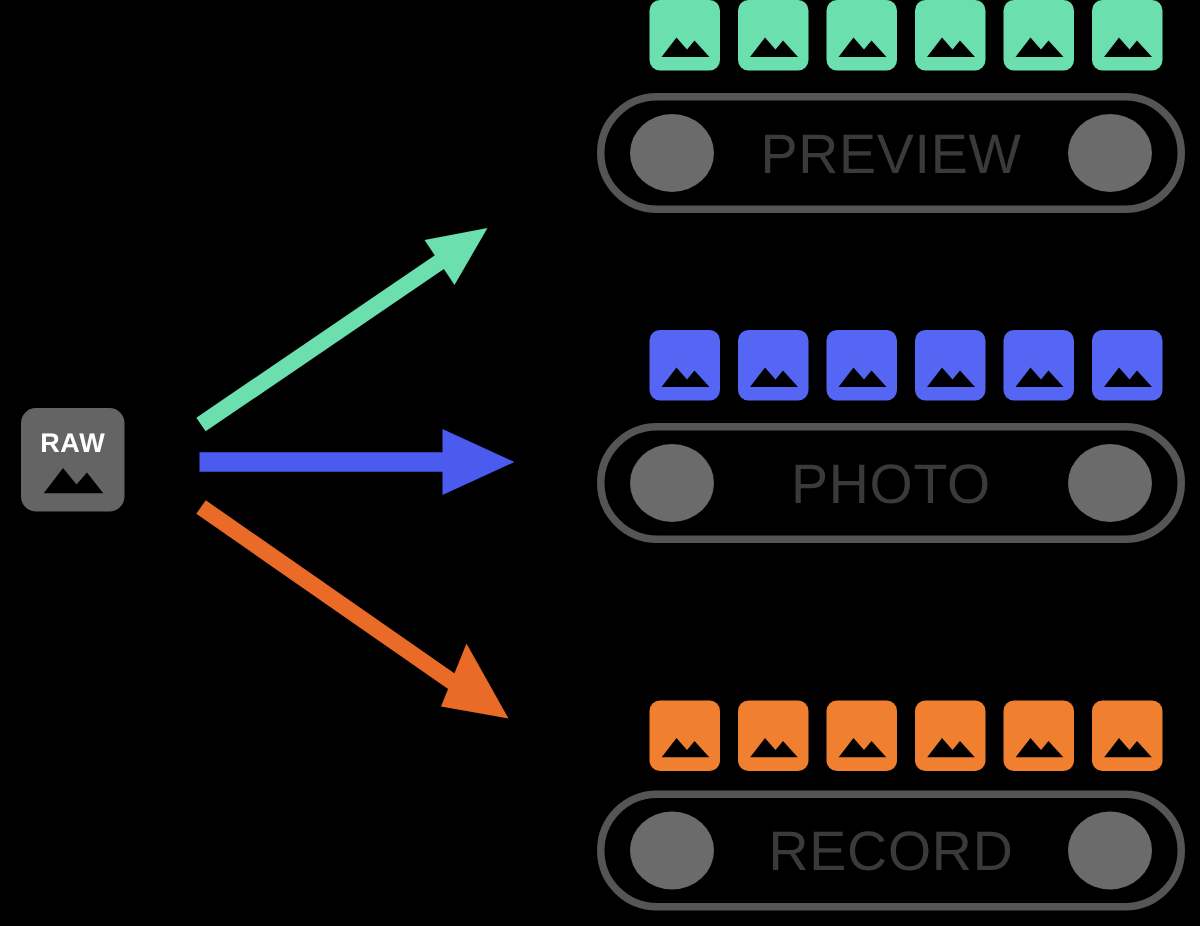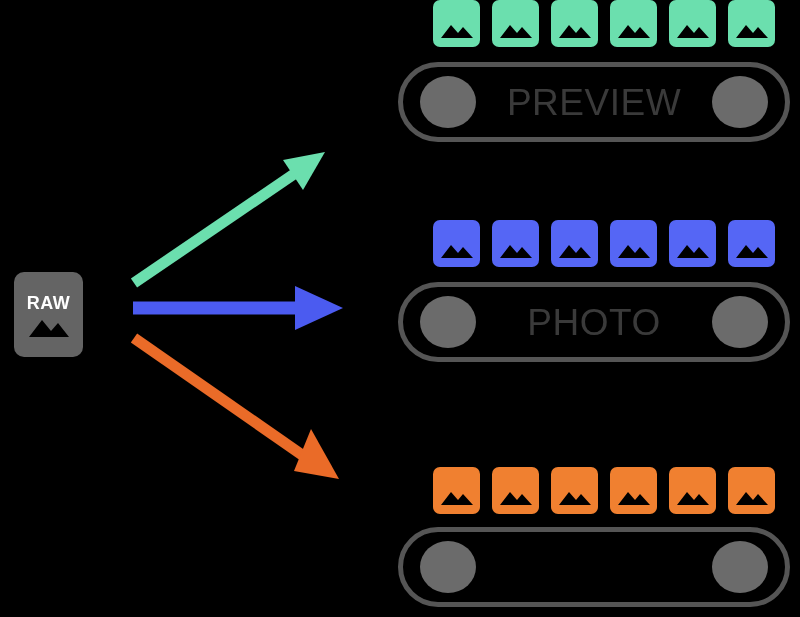--- a/index.html
+++ b/index.html
@@ -15,21 +15,21 @@
     overflow: hidden;
     font-family: "Liberation Sans", sans-serif;
   }
 
   
   .raw-badge {
     position: absolute;
     left: 14px;
     top: 272px;
     width: 69px;
-    height: 85px;
+    height: 69px;
     background: #646464;
     border-radius: 10px;
     display: flex;
     flex-direction: column;
     align-items: center;
     justify-content: center;
   }
   .raw-badge .raw-label {
     color: #ffffff;
     font-size: 18px;
@@ -255,17 +255,18 @@
           </svg>
       </div>
       <div class="frame" style="background: rgb(240, 128, 48);">
         <svg viewBox="0 0 34 17">
             <path d="M1 17 L11 4 L18 12 L23 6 L33 17 Z" fill="#000000"></path>
           </svg>
       </div>
     </div>
     <div class="capsule" style="border-color: rgb(85, 85, 85);">
       <span class="knob" style="background: rgb(107, 107, 107);"></span>
+      <span class="capsule-label" style="color: rgb(58, 58, 58);">RECORD</span>
       <span class="knob" style="background: rgb(107, 107, 107);"></span>
     </div>
   </div>
 
 </div>
 
 </body></html>

